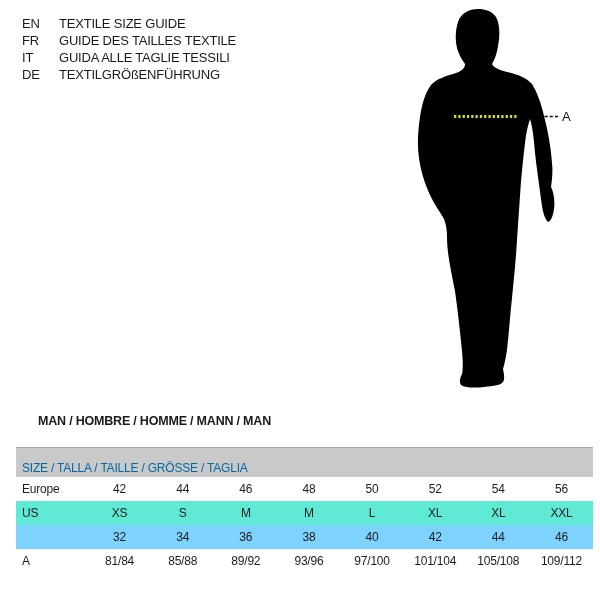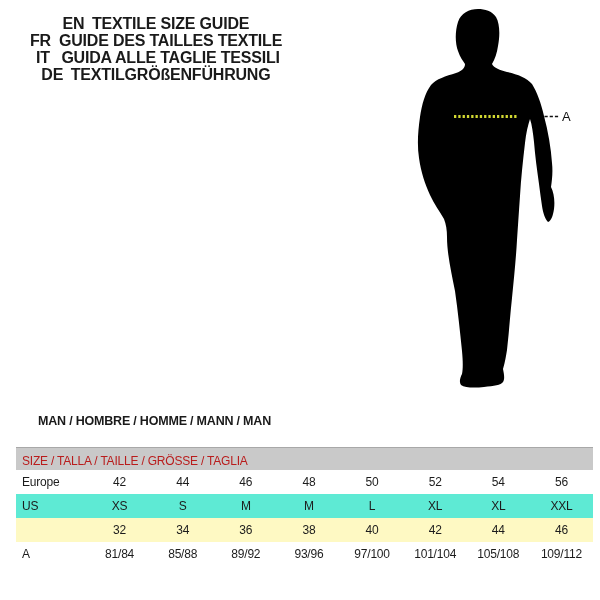--- a/index.html
+++ b/index.html
@@ -4,43 +4,43 @@
 <style>
   html,body { margin:0; padding:0; background:#ffffff; }
   .canvas {
     position:relative; width:600px; height:600px; background:#ffffff;
     font-family:"Liberation Sans", sans-serif; color:#1a1a1a; overflow:hidden;
   }
   .abs { position:absolute; }
 
   
   .lang-list { left:22px; top:15px; }
-  .lang-row { height:17px; line-height:17px; font-size:16px; font-weight:bold; letter-spacing:-0.2px; white-space:nowrap;text-align:center; }
+  .lang-row { height:17px; line-height:17px; font-size:13px; font-weight:normal; letter-spacing:-0.2px; white-space:nowrap; }
   .lang-code { display:inline-block; width:37px; }
 
   
   .garments { left:22px; top:109px; }
   .garments .g-line { height:17px; line-height:17px; font-size:12.5px; font-weight:bold; letter-spacing:-0.2px; white-space:nowrap; }
 
   
   .figure-svg { left:0; top:0; }
   .figure-svg text { font-family:"Liberation Sans", sans-serif; font-size:13px; fill:#111111; }
 
   
   .section-title { left:22px; top:414px; font-size:12.5px; font-weight:bold; letter-spacing:-0.2px; white-space:nowrap;margin-left:16px; }
 
   
   table.size {
     position:absolute; left:16px; top:447px; width:577px;
     border-collapse:collapse; table-layout:fixed;
     font-size:12px; letter-spacing:-0.2px; color:#1c1c1c;
   }
   table.size th {
-    height:18px; text-align:left; padding:4px 0 0 6px; font-weight:normal;
-    border-top:1px solid #a8a8a8; color:#b91c1c;
+    height:18px; text-align:left; padding:11px 0 0 6px; font-weight:normal;
+    border-top:1px solid #a8a8a8; color:#0369a1;
   }
   table.size td { height:24px; padding:0; text-align:center; font-weight:normal; }
   table.size td.lbl { text-align:left; padding-left:6px; }
   table.size col.c-label { width:72px; }
 
   
   .footnote { left:22px; top:551px; font-size:12.5px; font-weight:bold; letter-spacing:-0.2px; white-space:nowrap; }
 </style>
 </head>
 <body>
@@ -144,21 +144,21 @@
         <td class="lbl">US</td>
         <td>XS</td>
         <td>S</td>
         <td>M</td>
         <td>M</td>
         <td>L</td>
         <td>XL</td>
         <td>XL</td>
         <td>XXL</td>
       </tr>
-      <tr style="background:#fef9c3;">
+      <tr style="background:#7dd3fc;">
         <td class="lbl"></td>
         <td>32</td>
         <td>34</td>
         <td>36</td>
         <td>38</td>
         <td>40</td>
         <td>42</td>
         <td>44</td>
         <td>46</td>
       </tr>

